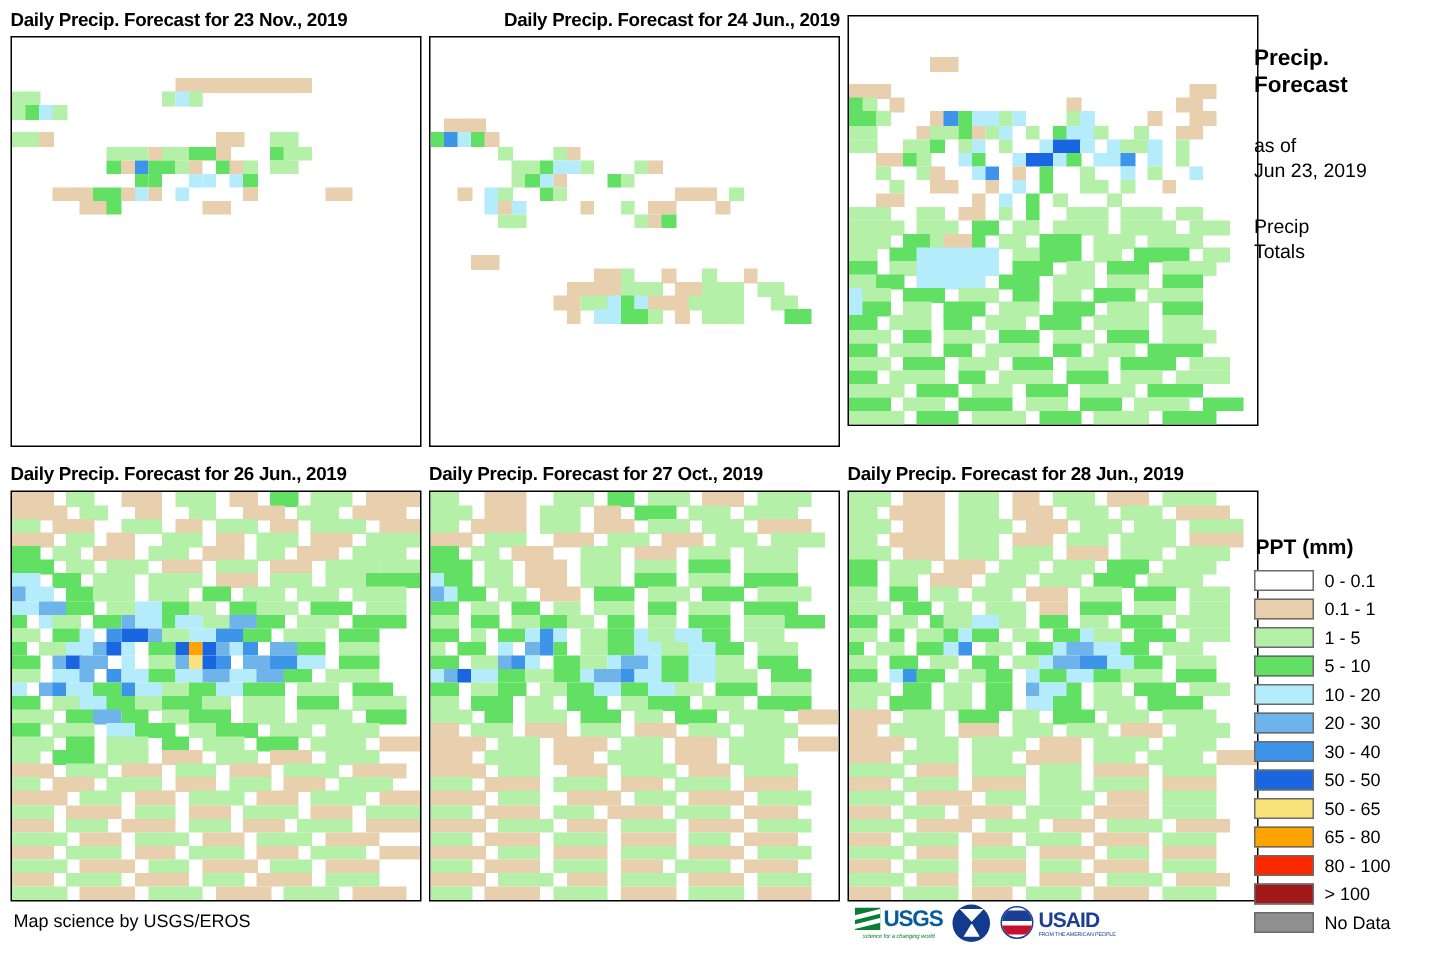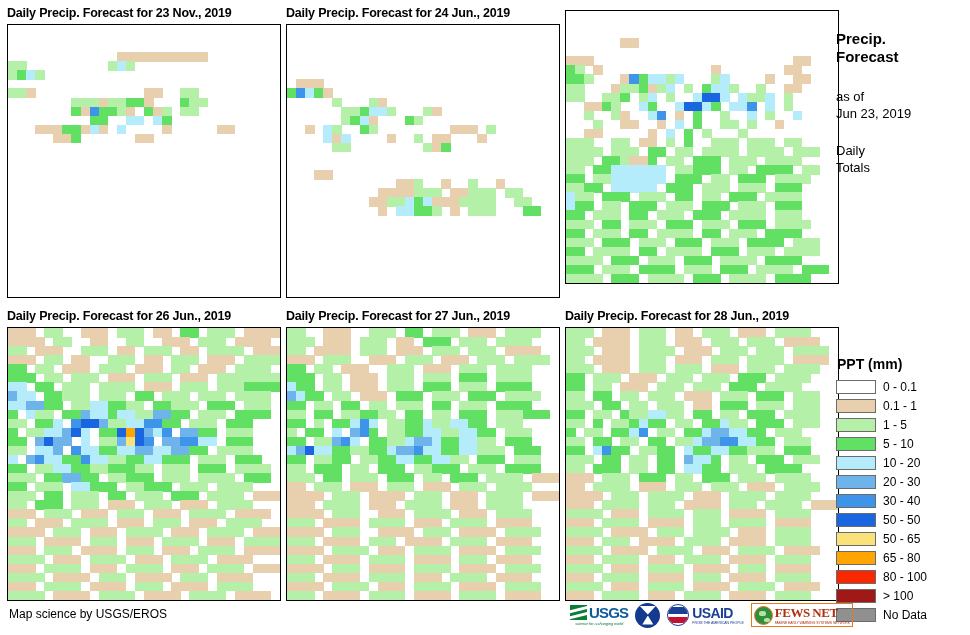--- a/index.html
+++ b/index.html
@@ -216,21 +216,21 @@
             <path d="M0.436,0.196 L0.448,0.190 L0.454,0.200 L0.442,0.208 Z" fill="none" stroke="#555555" stroke-width="0.0035" vector-effect="non-scaling-stroke"></path>
             <path d="M0.470,0.206 L0.482,0.200 L0.488,0.210 L0.476,0.216 Z" fill="none" stroke="#555555" stroke-width="0.0035" vector-effect="non-scaling-stroke"></path>
             <path d="M0.018,0.330 L0.042,0.318 L0.070,0.316 L0.096,0.322 L0.118,0.334 L0.128,0.348 L0.112,0.358 L0.088,0.356 L0.062,0.360 L0.038,0.356 L0.018,0.346 Z" fill="none" stroke="#555555" stroke-width="0.0035" vector-effect="non-scaling-stroke"></path>
             <path d="M0.212,0.368 L0.238,0.356 L0.266,0.352 L0.292,0.356 L0.316,0.352 L0.340,0.358 L0.362,0.368 L0.386,0.362 L0.412,0.364 L0.438,0.372 L0.462,0.368 L0.488,0.374 L0.512,0.384 L0.536,0.380 L0.560,0.388 L0.582,0.398 L0.602,0.408 L0.622,0.404 L0.644,0.412 L0.660,0.426 L0.676,0.436 L0.696,0.444 L0.714,0.456 L0.730,0.470 L0.744,0.486 L0.752,0.504 L0.748,0.522 L0.736,0.536 L0.718,0.546 L0.698,0.552 L0.676,0.556 L0.654,0.558 L0.632,0.560 L0.610,0.562 L0.588,0.566 L0.566,0.570 L0.544,0.574 L0.522,0.578 L0.500,0.582 L0.478,0.586 L0.456,0.590 L0.438,0.600 L0.424,0.616 L0.414,0.634 L0.406,0.652 L0.396,0.668 L0.382,0.676 L0.368,0.668 L0.360,0.652 L0.354,0.634 L0.344,0.618 L0.330,0.606 L0.314,0.598 L0.296,0.594 L0.278,0.592 L0.258,0.590 L0.238,0.588 L0.218,0.586 L0.198,0.584 L0.178,0.582 L0.158,0.580 L0.138,0.576 L0.120,0.570 L0.104,0.560 L0.096,0.546 L0.104,0.534 L0.120,0.530 L0.140,0.532 L0.160,0.536 L0.180,0.538 L0.200,0.536 L0.218,0.528 L0.230,0.514 L0.236,0.498 L0.238,0.480 L0.234,0.462 L0.226,0.446 L0.216,0.432 L0.208,0.416 L0.204,0.398 L0.206,0.380 Z" fill="none" stroke="#555555" stroke-width="0.0035" vector-effect="non-scaling-stroke"></path>
             <path d="M0.096,0.546 L0.086,0.556 L0.074,0.564 L0.064,0.574 L0.062,0.586 L0.072,0.594 L0.088,0.596 L0.106,0.594 L0.124,0.592 L0.142,0.592 L0.160,0.594 L0.178,0.596 L0.196,0.598 L0.214,0.600 L0.232,0.602 L0.250,0.604 L0.268,0.606 L0.286,0.608 L0.304,0.610 L0.322,0.614 L0.338,0.620 L0.352,0.628 L0.344,0.618 L0.330,0.606 L0.314,0.598 L0.296,0.594 L0.278,0.592 L0.258,0.590 L0.238,0.588 L0.218,0.586 L0.198,0.584 L0.178,0.582 L0.158,0.580 L0.138,0.576 L0.120,0.570 L0.104,0.560 Z" fill="none" stroke="#555555" stroke-width="0.0035" vector-effect="non-scaling-stroke"></path>
             <path d="M0.176,0.556 L0.192,0.550 L0.206,0.554 L0.200,0.564 L0.182,0.566 Z" fill="none" stroke="#555555" stroke-width="0.0035" vector-effect="non-scaling-stroke"></path>
             <path d="M0.884,0.586 L0.900,0.582 L0.912,0.588 L0.904,0.596 L0.888,0.596 Z" fill="none" stroke="#555555" stroke-width="0.0035" vector-effect="non-scaling-stroke"></path>
           </svg>
         </div>
       </div>
-      <div class="panel" style="left: 286px; top: 6px;">
+      <div class="panel" style="left: 286px; top: 6px; text-align: right;">
         <div class="panel-title">Daily Precip. Forecast for 24 Jun., 2019</div>
         <div class="map-frame" style="width: 274px; height: 274px; margin-top: 4px;">
           <div class="raster" style="width: 272px; height: 272px;">
             <div style="position: absolute; left: 9.06667px; top: 54.4px; width: 18.6333px; height: 9.56667px; background: rgb(232, 207, 174);"></div>
             <div style="position: absolute; left: 27.2px; top: 54.4px; width: 9.56667px; height: 9.56667px; background: rgb(232, 207, 174);"></div>
             <div style="position: absolute; left: 0px; top: 63.4667px; width: 9.56667px; height: 9.56667px; background: rgb(98, 224, 100);"></div>
             <div style="position: absolute; left: 9.06667px; top: 63.4667px; width: 9.56667px; height: 9.56667px; background: rgb(62, 148, 232);"></div>
             <div style="position: absolute; left: 18.1333px; top: 63.4667px; width: 9.56667px; height: 9.56667px; background: rgb(180, 236, 252);"></div>
             <div style="position: absolute; left: 27.2px; top: 63.4667px; width: 9.56667px; height: 9.56667px; background: rgb(98, 224, 100);"></div>
             <div style="position: absolute; left: 36.2667px; top: 63.4667px; width: 9.56667px; height: 9.56667px; background: rgb(232, 207, 174);"></div>
@@ -810,21 +810,21 @@
             <path d="M0.470,0.206 L0.482,0.200 L0.488,0.210 L0.476,0.216 Z" fill="none" stroke="#555555" stroke-width="0.0035" vector-effect="non-scaling-stroke"></path>
             <path d="M0.018,0.330 L0.042,0.318 L0.070,0.316 L0.096,0.322 L0.118,0.334 L0.128,0.348 L0.112,0.358 L0.088,0.356 L0.062,0.360 L0.038,0.356 L0.018,0.346 Z" fill="none" stroke="#555555" stroke-width="0.0035" vector-effect="non-scaling-stroke"></path>
             <path d="M0.212,0.368 L0.238,0.356 L0.266,0.352 L0.292,0.356 L0.316,0.352 L0.340,0.358 L0.362,0.368 L0.386,0.362 L0.412,0.364 L0.438,0.372 L0.462,0.368 L0.488,0.374 L0.512,0.384 L0.536,0.380 L0.560,0.388 L0.582,0.398 L0.602,0.408 L0.622,0.404 L0.644,0.412 L0.660,0.426 L0.676,0.436 L0.696,0.444 L0.714,0.456 L0.730,0.470 L0.744,0.486 L0.752,0.504 L0.748,0.522 L0.736,0.536 L0.718,0.546 L0.698,0.552 L0.676,0.556 L0.654,0.558 L0.632,0.560 L0.610,0.562 L0.588,0.566 L0.566,0.570 L0.544,0.574 L0.522,0.578 L0.500,0.582 L0.478,0.586 L0.456,0.590 L0.438,0.600 L0.424,0.616 L0.414,0.634 L0.406,0.652 L0.396,0.668 L0.382,0.676 L0.368,0.668 L0.360,0.652 L0.354,0.634 L0.344,0.618 L0.330,0.606 L0.314,0.598 L0.296,0.594 L0.278,0.592 L0.258,0.590 L0.238,0.588 L0.218,0.586 L0.198,0.584 L0.178,0.582 L0.158,0.580 L0.138,0.576 L0.120,0.570 L0.104,0.560 L0.096,0.546 L0.104,0.534 L0.120,0.530 L0.140,0.532 L0.160,0.536 L0.180,0.538 L0.200,0.536 L0.218,0.528 L0.230,0.514 L0.236,0.498 L0.238,0.480 L0.234,0.462 L0.226,0.446 L0.216,0.432 L0.208,0.416 L0.204,0.398 L0.206,0.380 Z" fill="none" stroke="#555555" stroke-width="0.0035" vector-effect="non-scaling-stroke"></path>
             <path d="M0.096,0.546 L0.086,0.556 L0.074,0.564 L0.064,0.574 L0.062,0.586 L0.072,0.594 L0.088,0.596 L0.106,0.594 L0.124,0.592 L0.142,0.592 L0.160,0.594 L0.178,0.596 L0.196,0.598 L0.214,0.600 L0.232,0.602 L0.250,0.604 L0.268,0.606 L0.286,0.608 L0.304,0.610 L0.322,0.614 L0.338,0.620 L0.352,0.628 L0.344,0.618 L0.330,0.606 L0.314,0.598 L0.296,0.594 L0.278,0.592 L0.258,0.590 L0.238,0.588 L0.218,0.586 L0.198,0.584 L0.178,0.582 L0.158,0.580 L0.138,0.576 L0.120,0.570 L0.104,0.560 Z" fill="none" stroke="#555555" stroke-width="0.0035" vector-effect="non-scaling-stroke"></path>
             <path d="M0.176,0.556 L0.192,0.550 L0.206,0.554 L0.200,0.564 L0.182,0.566 Z" fill="none" stroke="#555555" stroke-width="0.0035" vector-effect="non-scaling-stroke"></path>
             <path d="M0.884,0.586 L0.900,0.582 L0.912,0.588 L0.904,0.596 L0.888,0.596 Z" fill="none" stroke="#555555" stroke-width="0.0035" vector-effect="non-scaling-stroke"></path>
           </svg>
         </div>
       </div>
       <div class="panel" style="left: 286px; top: 309px;">
-        <div class="panel-title">Daily Precip. Forecast for 27 Jun., 2019</div>
+        <div class="panel-title">Daily Precip. Forecast for 27 Oct., 2019</div>
         <div class="map-frame" style="width: 274px; height: 274px; margin-top: 4px;">
           <div class="raster" style="width: 272px; height: 272px;">
             <div style="position: absolute; left: 0px; top: 0px; width: 18.6333px; height: 9.56667px; background: rgb(180, 240, 168);"></div>
             <div style="position: absolute; left: 36.2667px; top: 0px; width: 27.7px; height: 9.56667px; background: rgb(232, 207, 174);"></div>
             <div style="position: absolute; left: 81.6px; top: 0px; width: 27.7px; height: 9.56667px; background: rgb(180, 240, 168);"></div>
             <div style="position: absolute; left: 117.867px; top: 0px; width: 18.6333px; height: 9.56667px; background: rgb(98, 224, 100);"></div>
             <div style="position: absolute; left: 145.067px; top: 0px; width: 27.7px; height: 9.56667px; background: rgb(180, 240, 168);"></div>
             <div style="position: absolute; left: 181.333px; top: 0px; width: 27.7px; height: 9.56667px; background: rgb(232, 207, 174);"></div>
             <div style="position: absolute; left: 217.6px; top: 0px; width: 36.7667px; height: 9.56667px; background: rgb(180, 240, 168);"></div>
             <div style="position: absolute; left: 0px; top: 9.06667px; width: 27.7px; height: 9.56667px; background: rgb(180, 240, 168);"></div>
@@ -1329,21 +1329,21 @@
   <div class="info-col">
     <div class="info-title">
         <div>Precip.</div>
         <div>Forecast</div>
       </div>
     <div class="info-block">
       <div>as of</div>
       <div>Jun 23, 2019</div>
     </div>
     <div class="info-block">
-        <div>Daily</div>
+        <div>Precip</div>
         <div>Totals</div>
       </div>
   </div>
 
   <div class="legend">
     <div class="legend-title">PPT (mm)</div>
     <div id="legend-rows">
         <div class="legend-row">
           <div class="legend-swatch" style="background: rgb(255, 255, 255);"></div>
           <div class="legend-label">0 - 0.1</div>
@@ -1416,24 +1416,15 @@
     </div>
     <div class="logo">
       <div class="usaid-wrap">
         <div class="usaid-mark"></div>
         <div class="usaid-txt">
           <div class="usaid-name">USAID</div>
           <div class="usaid-sub">FROM THE AMERICAN PEOPLE</div>
         </div>
       </div>
     </div>
-    <div class="logo">
-      <div class="fews-wrap">
-        <div class="fews-globe"></div>
-        <div class="fews-txt">
-          <div class="fews-name">FEWS NET</div>
-          <div class="fews-sub">FAMINE EARLY WARNING SYSTEMS NETWORK</div>
-        </div>
-      </div>
-    </div>
   </div>
 
 </div>
 
 </body></html>

